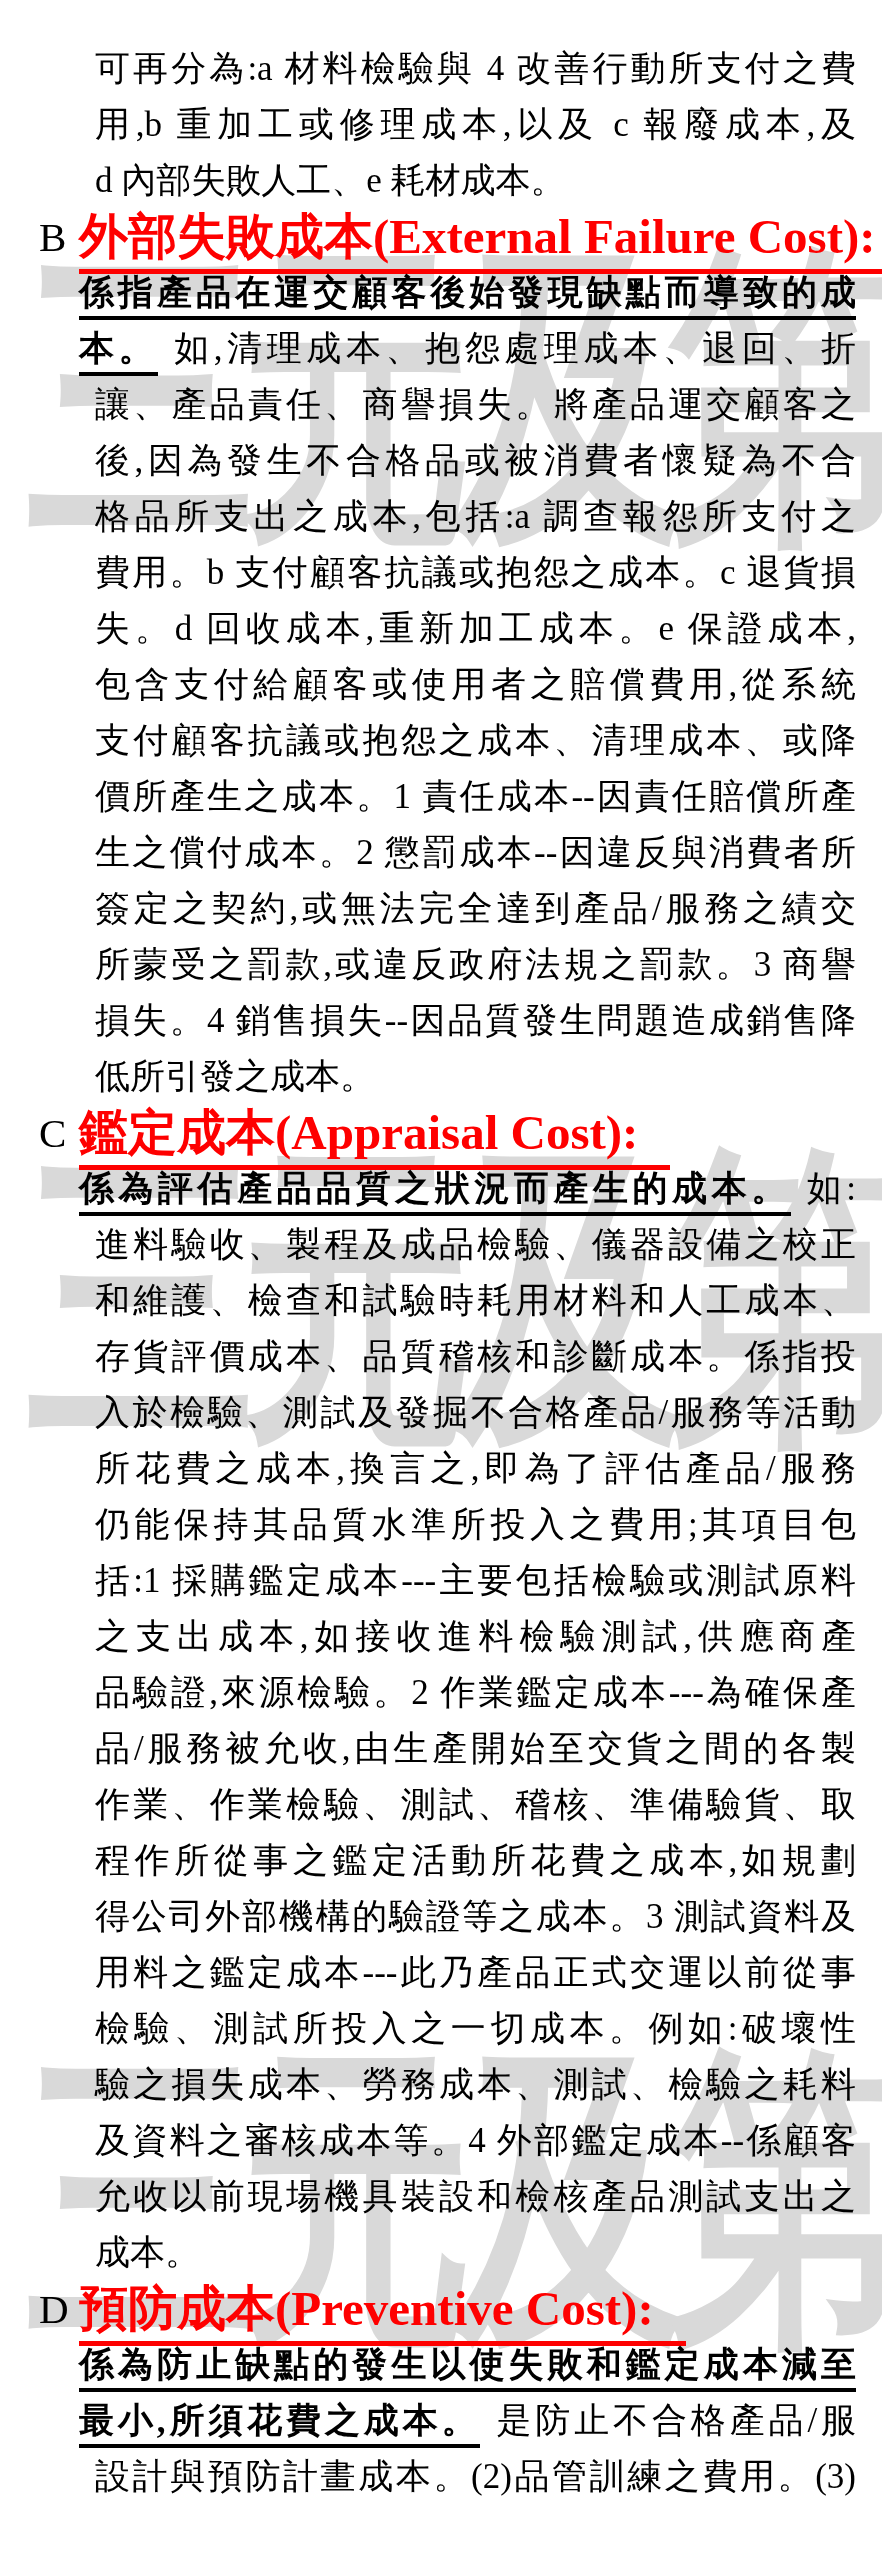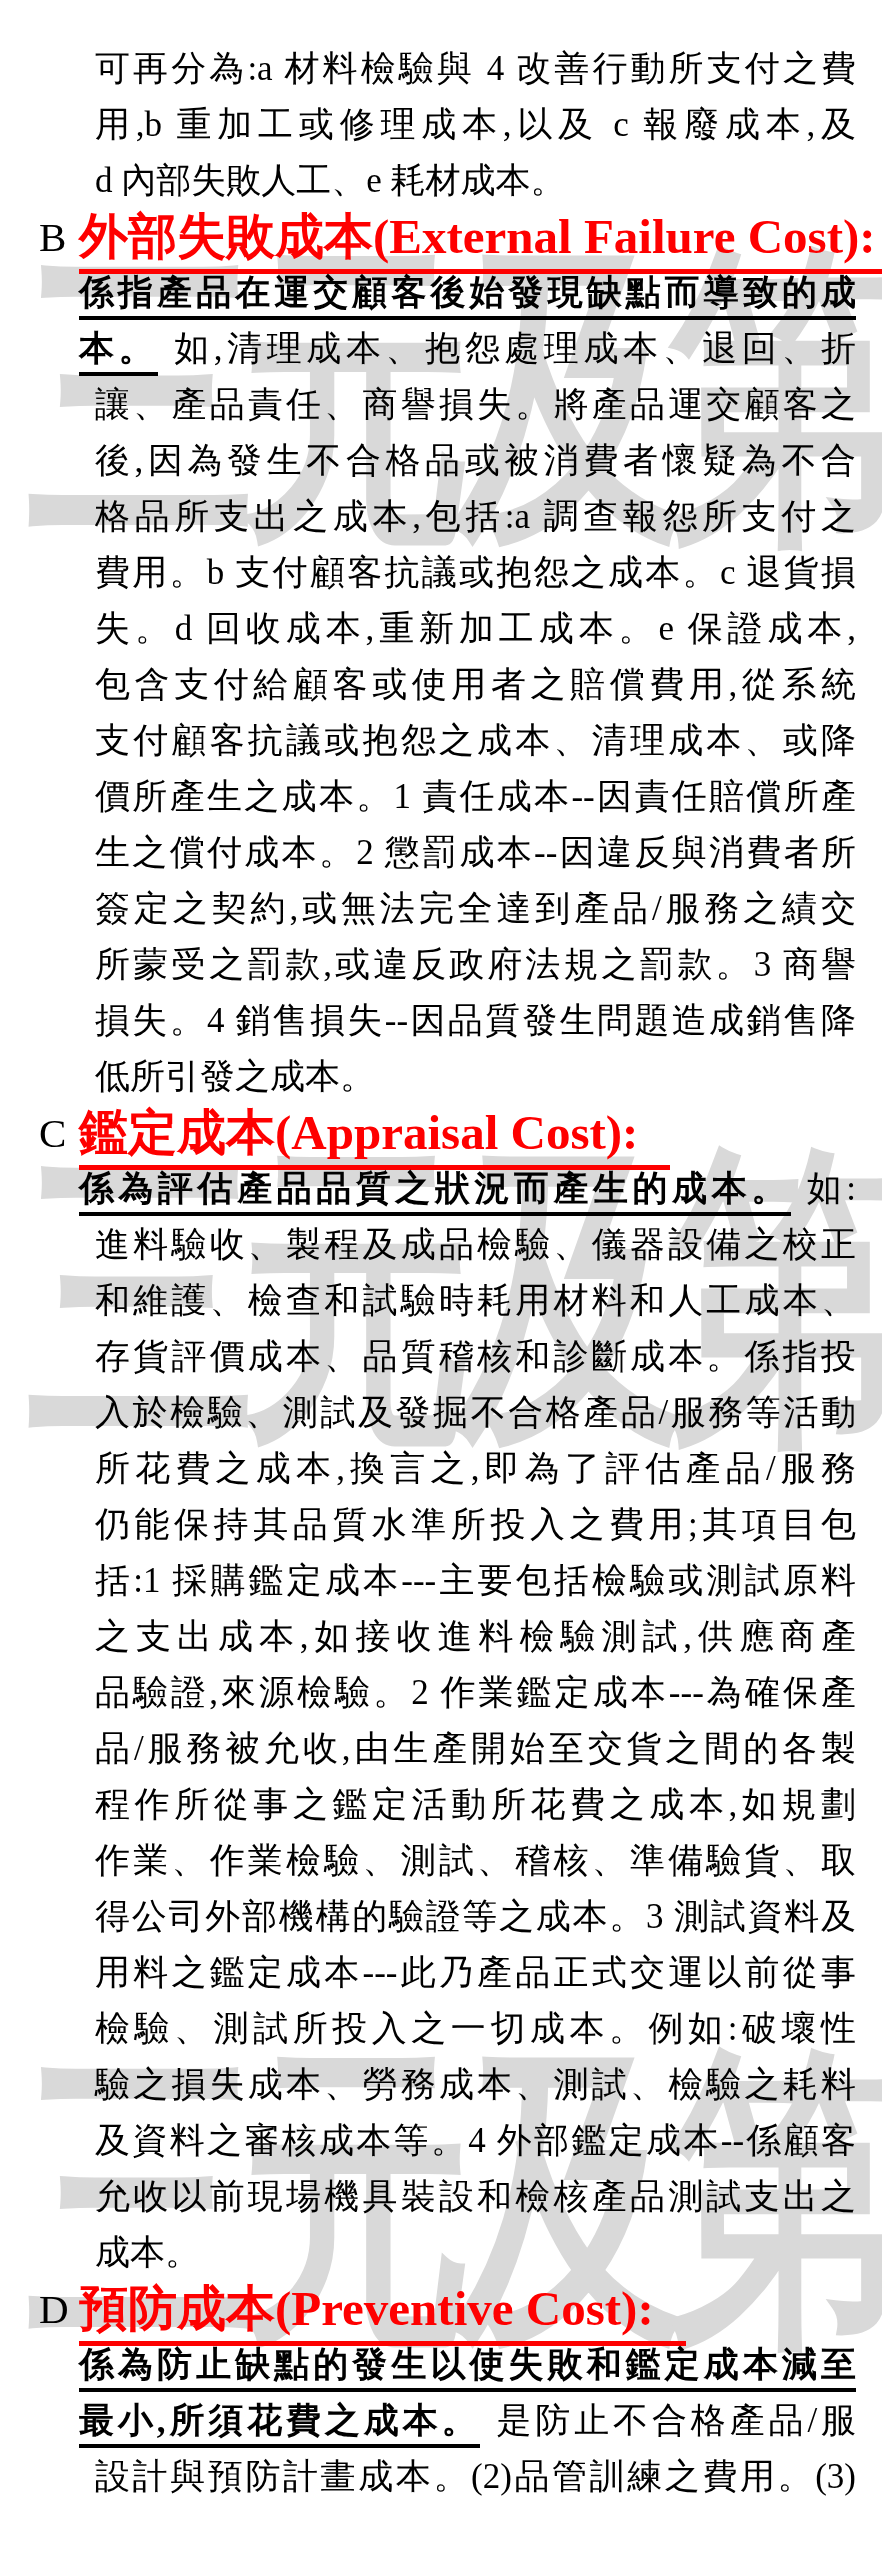--- a/index.html
+++ b/index.html
@@ -105,22 +105,22 @@
       <div class="line j"><span class="seg normal">進料驗收、製程及成品檢驗、儀器設備之校正</span></div>
       <div class="line j"><span class="seg normal">和維護、檢查和試驗時耗用材料和人工成本、</span></div>
       <div class="line j"><span class="seg normal">存貨評價成本、品質稽核和診斷成本。係指投</span></div>
       <div class="line j"><span class="seg normal">入於檢驗、測試及發掘不合格產品/服務等活動</span></div>
       <div class="line j"><span class="seg normal">所花費之成本,換言之,即為了評估產品/服務</span></div>
       <div class="line j"><span class="seg normal">仍能保持其品質水準所投入之費用;其項目包</span></div>
       <div class="line j"><span class="seg normal">括:1 採購鑑定成本---主要包括檢驗或測試原料</span></div>
       <div class="line j"><span class="seg normal">之支出成本,如接收進料檢驗測試,供應商產</span></div>
       <div class="line j"><span class="seg normal">品驗證,來源檢驗。2 作業鑑定成本---為確保產</span></div>
       <div class="line j"><span class="seg normal">品/服務被允收,由生產開始至交貨之間的各製</span></div>
+      <div class="line j"><span class="seg normal">作業、作業檢驗、測試、稽核、準備驗貨、取</span></div>
       <div class="line j"><span class="seg normal">程作所從事之鑑定活動所花費之成本,如規劃</span></div>
-      <div class="line j"><span class="seg normal">作業、作業檢驗、測試、稽核、準備驗貨、取</span></div>
       <div class="line j"><span class="seg normal">得公司外部機構的驗證等之成本。3 測試資料及</span></div>
       <div class="line j"><span class="seg normal">用料之鑑定成本---此乃產品正式交運以前從事</span></div>
       <div class="line j"><span class="seg normal">檢驗、測試所投入之一切成本。例如:破壞性</span></div>
       <div class="line j"><span class="seg normal">驗之損失成本、勞務成本、測試、檢驗之耗料</span></div>
       <div class="line j"><span class="seg normal">及資料之審核成本等。4 外部鑑定成本--係顧客</span></div>
       <div class="line j"><span class="seg normal">允收以前現場機具裝設和檢核產品測試支出之</span></div>
       <div class="line"><span class="seg normal">成本。</span></div>
       <div class="line"><span class="letter">D</span><span class="seg heading">預防成本(Preventive Cost):</span></div>
       <div class="line j"><span class="seg lead">係為防止缺點的發生以使失敗和鑑定成本減至</span></div>
       <div class="line j"><span class="seg lead">最小,所須花費之成本。</span><span class="seg normal">是防止不合格產品/服</span></div>

